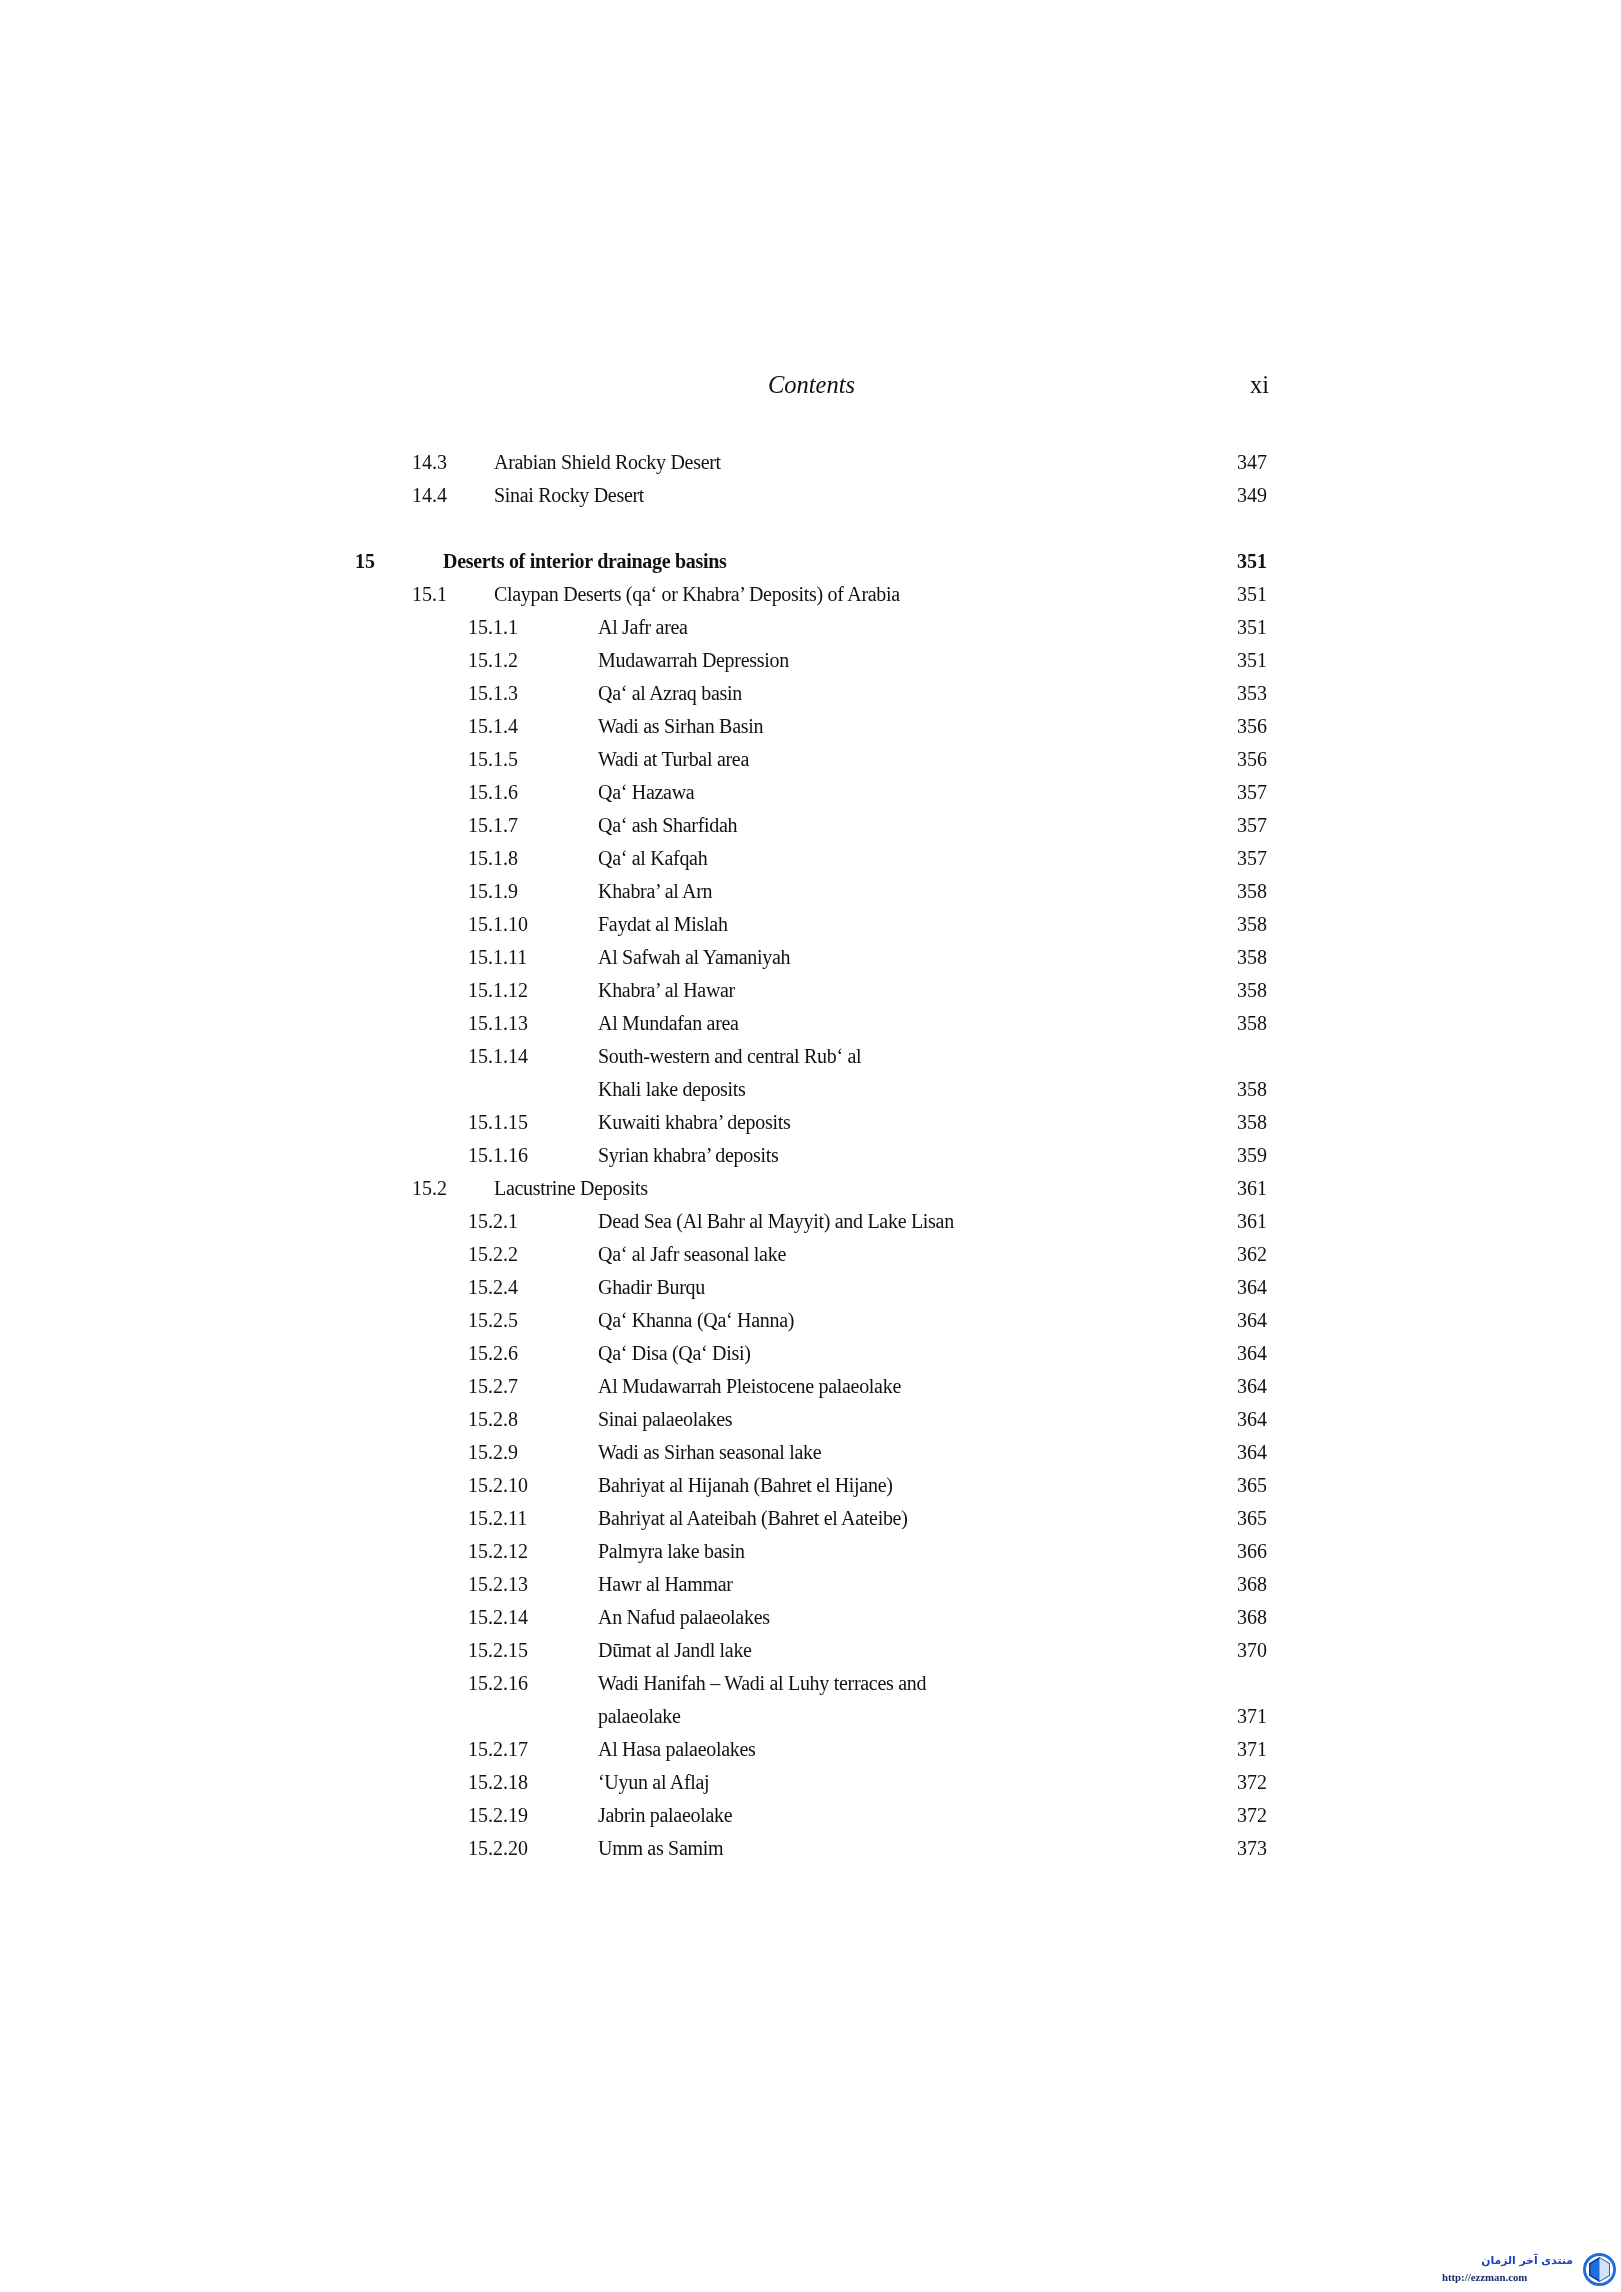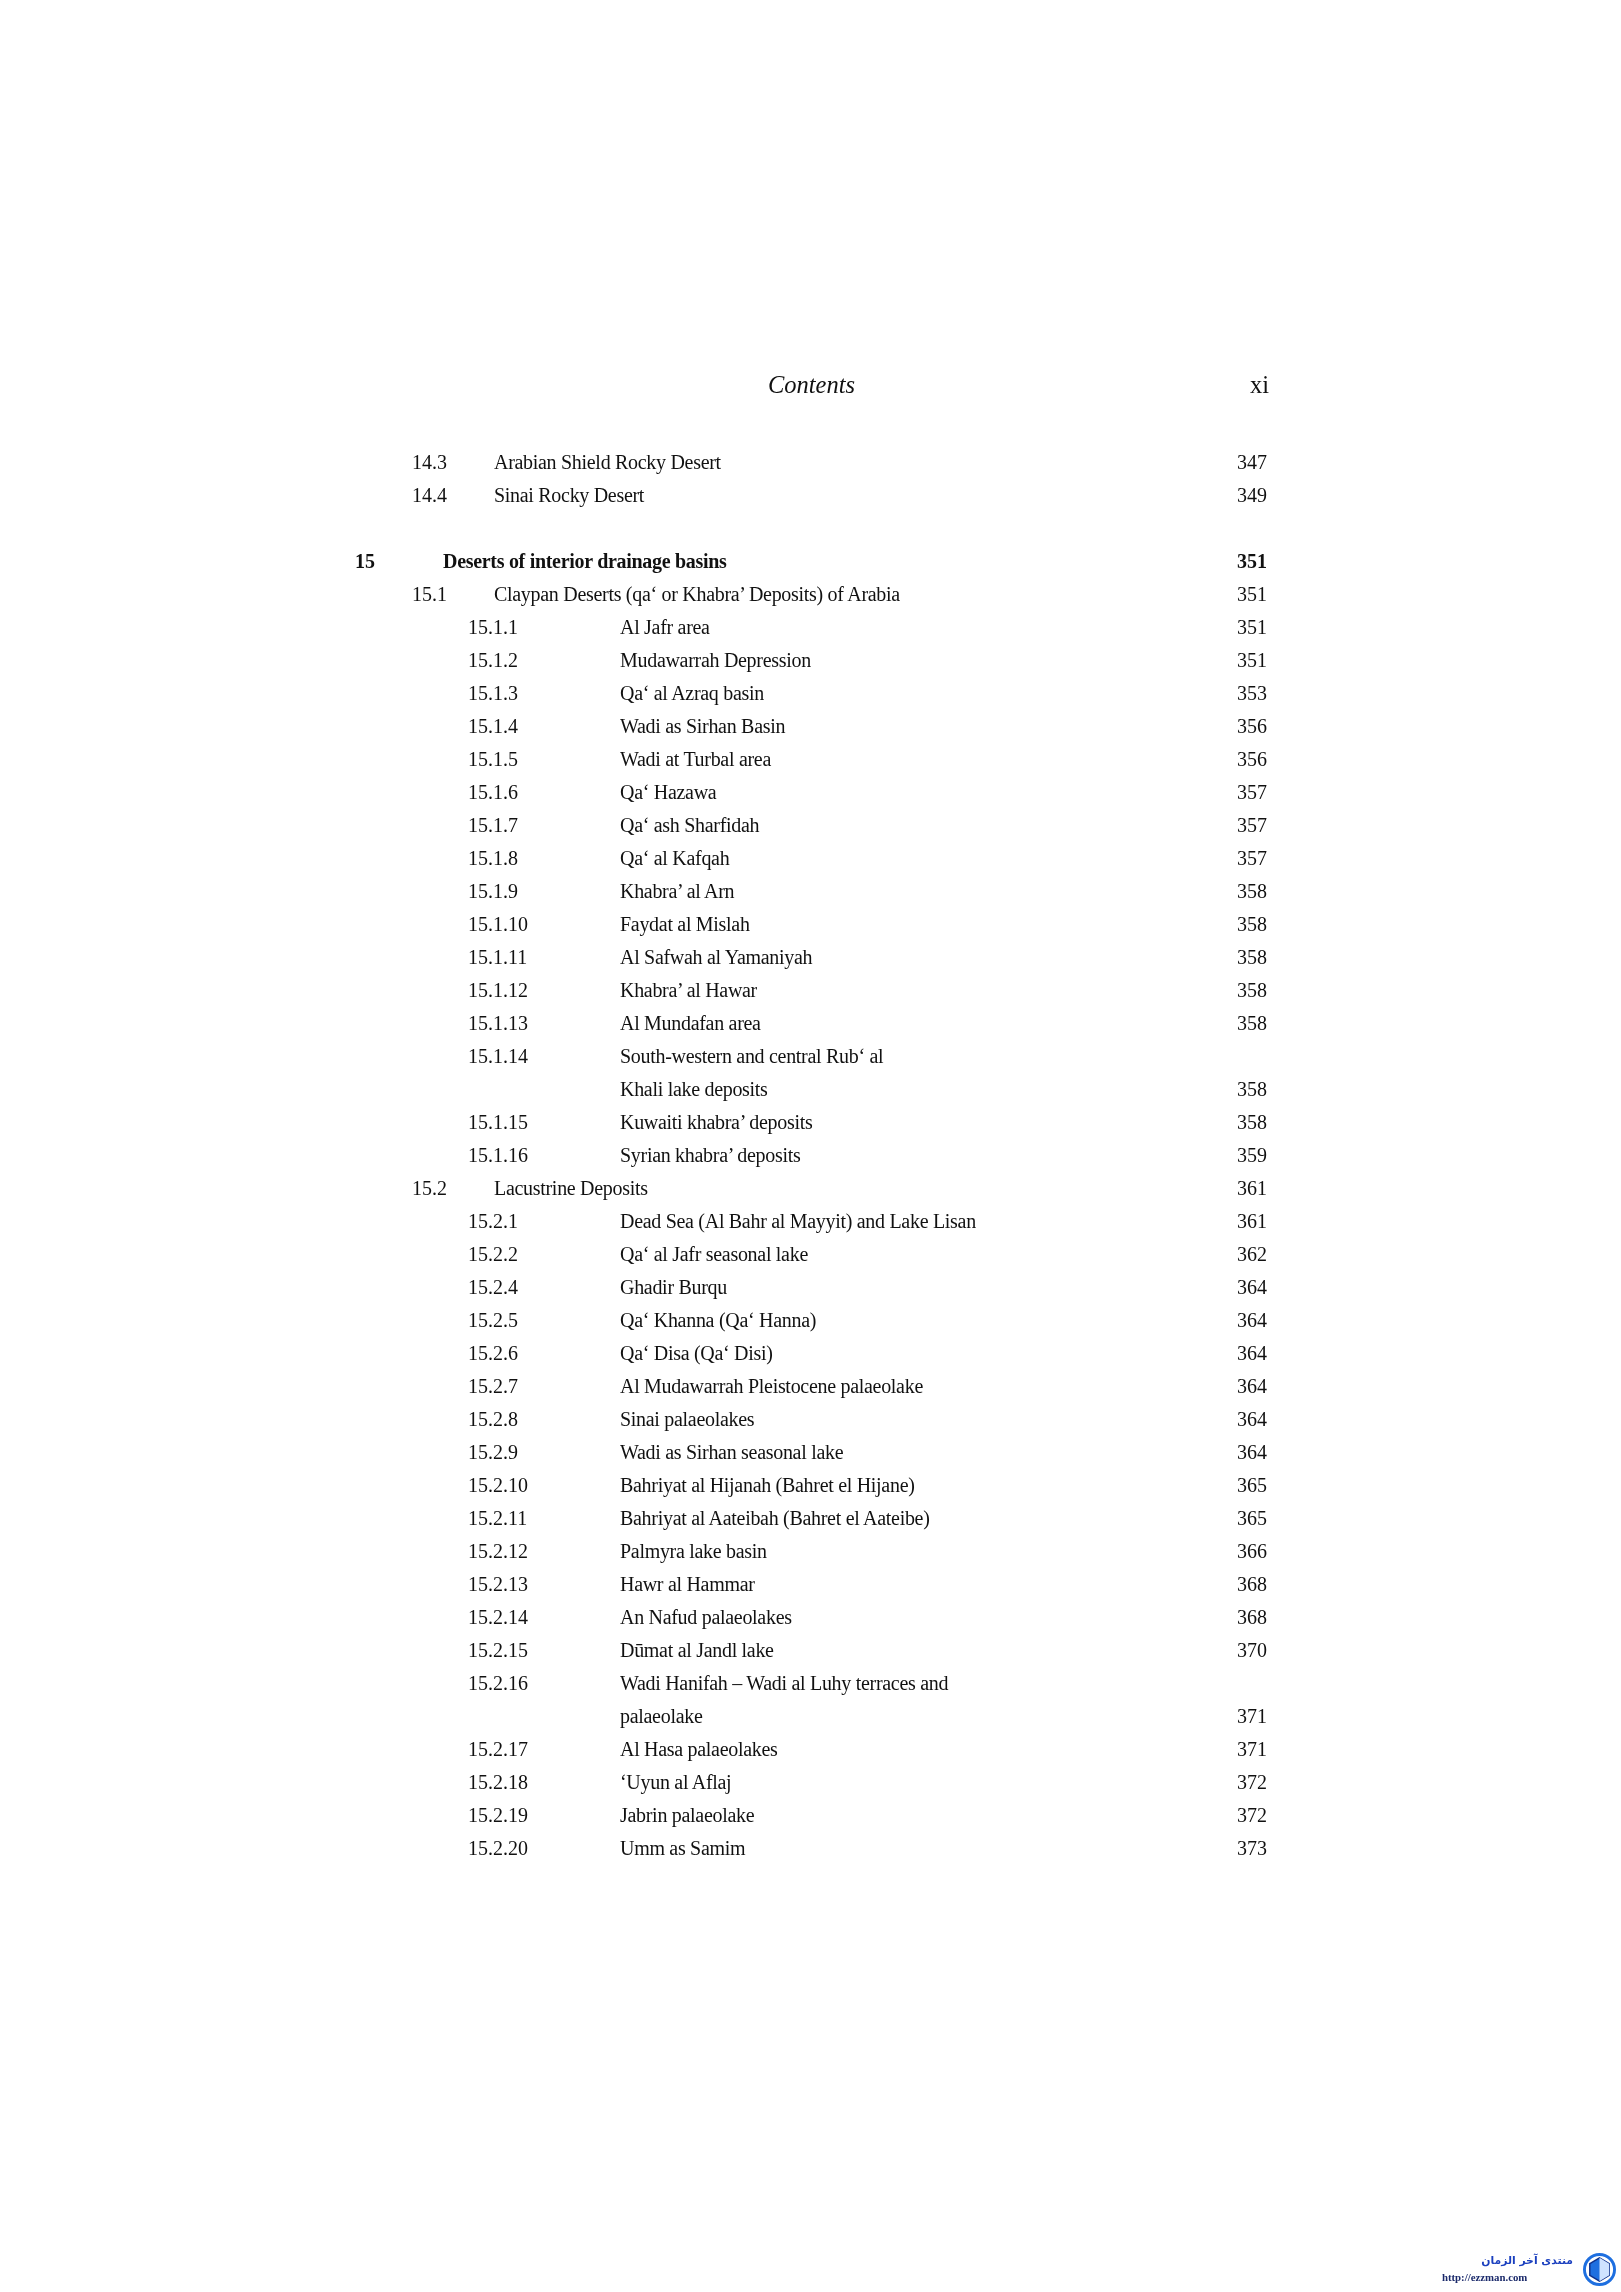--- a/index.html
+++ b/index.html
@@ -70,21 +70,21 @@
     width: 59px;
     text-align: right;
   }
   
   .lvl-chapter { font-weight: bold; }
   .lvl-chapter .num { left: 355px; }
   .lvl-chapter .title { left: 412px; margin-left: 31px; }
   .lvl-section .num { left: 412px; }
   .lvl-section .title { left: 494px; }
   .lvl-sub .num { left: 468px; }
-  .lvl-sub .title { left: 598px; margin-left: 22px; }
+  .lvl-sub .title { left: 598px; }
   .row.spacer { height: 33px; }
 
   .watermark {
     position: absolute;
     left: 1436px;
     top: 2247px;
     width: 185px;
     height: 46px;
   }
   .wm-arabic {

